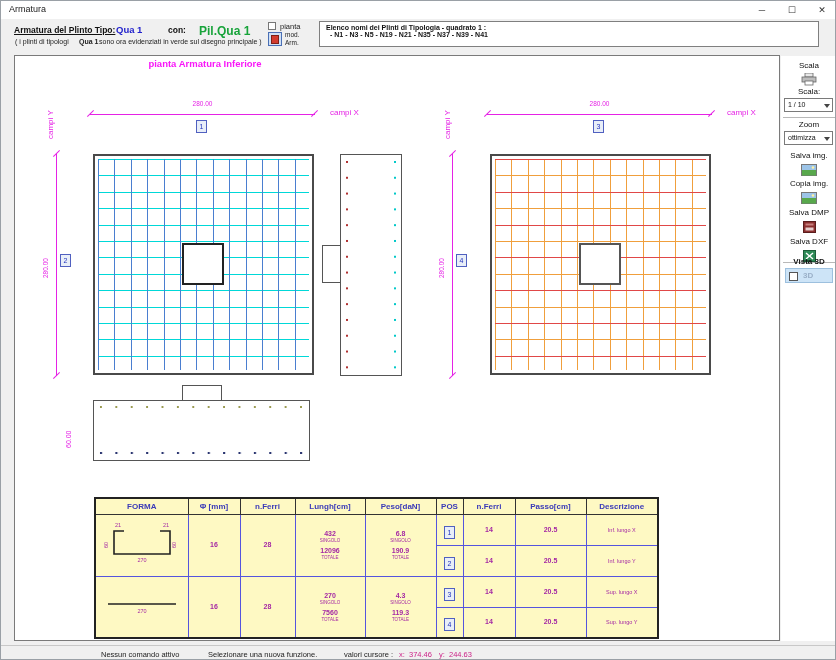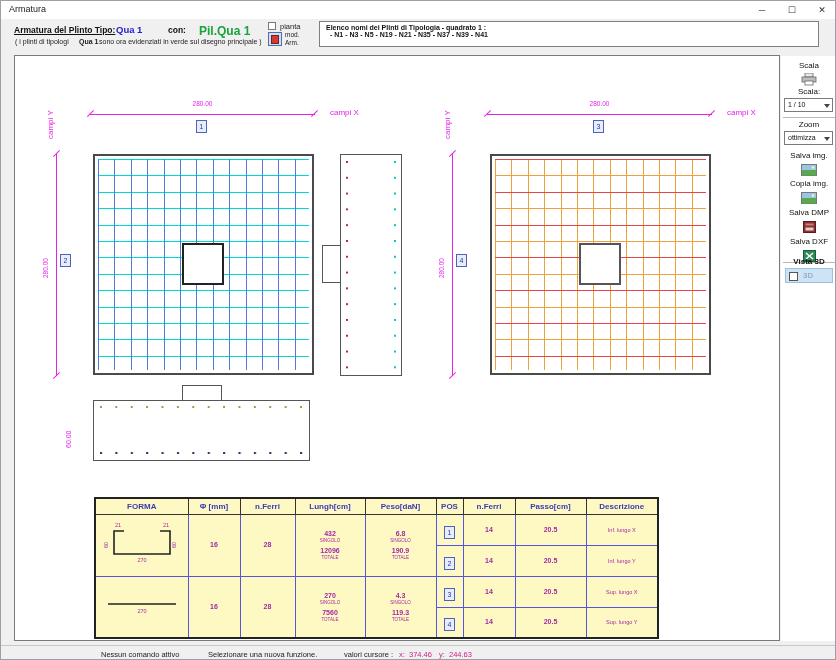--- a/index.html
+++ b/index.html
@@ -111,20 +111,21 @@
   <span id="lbl-mod">mod.</span>
   <span id="lbl-arm">Arm.</span>
   <div id="elenco">
     <div class="t1">Elenco nomi dei Plinti di Tipologia  - quadrato 1 :</div>
     <div class="t2">- N1 - N3 - N5 - N19 - N21 - N35 - N37 - N39 - N41</div>
   </div>
 </div>
 
 <div id="canvas">
 
+  <div class="abs dwg-title" style="left:60px; top:2px; width:260px;">pianta Armatura Inferiore</div>
 
   <div class="abs campi rot" style="left:31px; top:83px;">campi Y</div>
   <div class="abs campi" style="left:315px; top:52px;">campi X</div>
 
   <div class="abs dimlabel" style="left:75px; top:44px; width:225px;">280.00</div>
   <div class="abs dimline-h" style="left:75px; top:58px; width:225px;"></div>
   <div class="abs tick" style="left:71px; top:57px;"></div>
   <div class="abs tick" style="left:295px; top:57px;"></div>
   <div class="abs posbox" style="left:181px; top:64px;">1</div>
 

